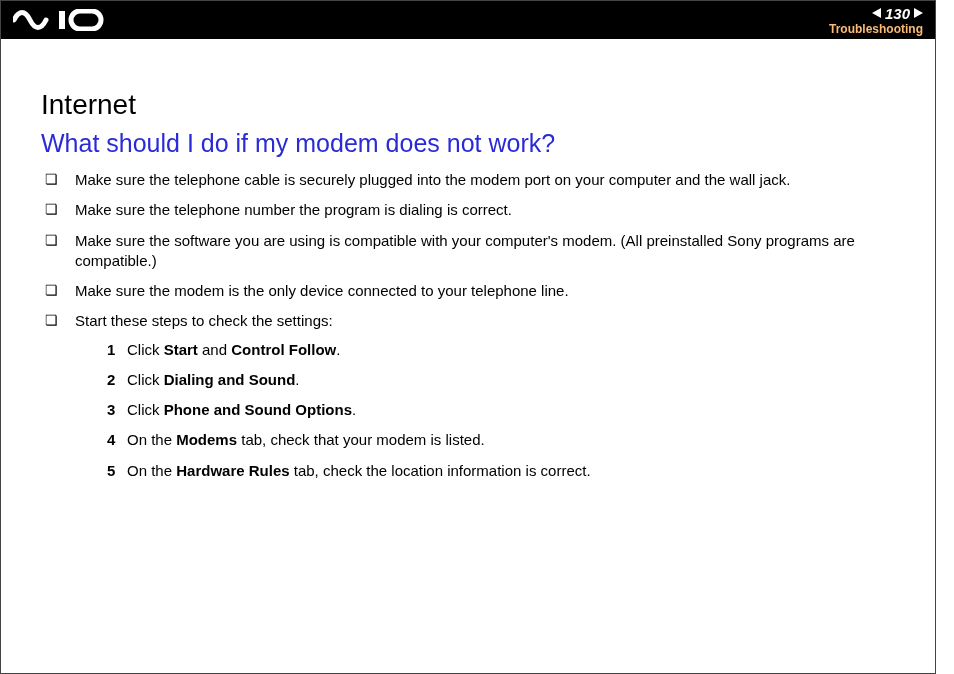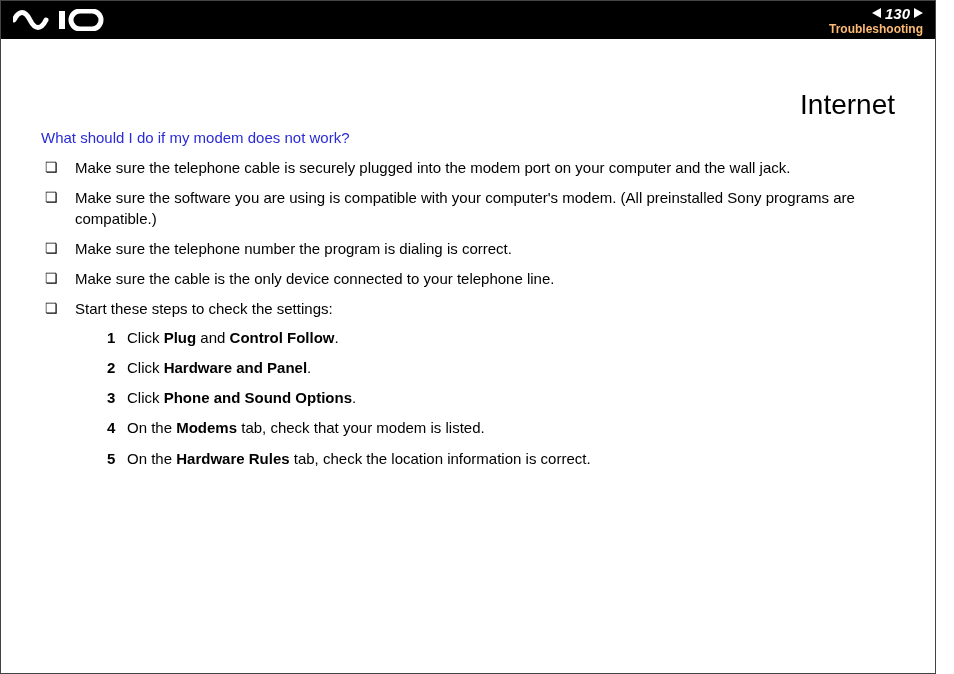--- a/index.html
+++ b/index.html
@@ -66,24 +66,23 @@
   }
 
   .content {
     padding: 30px 40px 0 40px;
   }
   h1.page-title {
     font-size: 28px;
     font-weight: normal;
     margin: 20px 0 8px 0;
     color: #000;
-    text-align: right;
   }
   h2.question {
-    font-size: 15px;
+    font-size: 25px;
     font-weight: normal;
     color: #2a2bd6;
     margin: 6px 0 12px 0;
   }
 
   .bullets {
     margin: 0;
     padding: 0 0 0 30px;
     list-style: none;
   }
@@ -153,31 +152,31 @@
   </div>
 
   <div class="content">
 
     <h1 class="page-title">Internet</h1>
 
     <h2 class="question">What should I do if my modem does not work?</h2>
 
     <ul class="bullets">
       <li>Make sure the telephone cable is securely plugged into the modem port on your computer and the wall jack.</li>
+      <li>Make sure the telephone number the program is dialing is correct.</li>
       <li>Make sure the software you are using is compatible with your computer's modem. (All preinstalled Sony programs are compatible.)</li>
-      <li>Make sure the telephone number the program is dialing is correct.</li>
-      <li>Make sure the cable is the only device connected to your telephone line.</li>
+      <li>Make sure the modem is the only device connected to your telephone line.</li>
       <li>
         <span>Start these steps to check the settings:</span>
         <ol class="steps">
           <li>
-            <span>Click </span><b>Plug</b><span> and </span><b>Control Follow</b><span>.</span>
+            <span>Click </span><b>Start</b><span> and </span><b>Control Follow</b><span>.</span>
           </li>
           <li>
-            <span>Click </span><b>Hardware and Panel</b><span>.</span>
+            <span>Click </span><b>Dialing and Sound</b><span>.</span>
           </li>
           <li>
             <span>Click </span><b>Phone and Sound Options</b><span>.</span>
           </li>
           <li>
             <span>On the </span><b>Modems</b><span> tab, check that your modem is listed.</span>
           </li>
           <li>
             <span>On the </span><b>Hardware Rules</b><span> tab, check the location information is correct.</span>
           </li>

